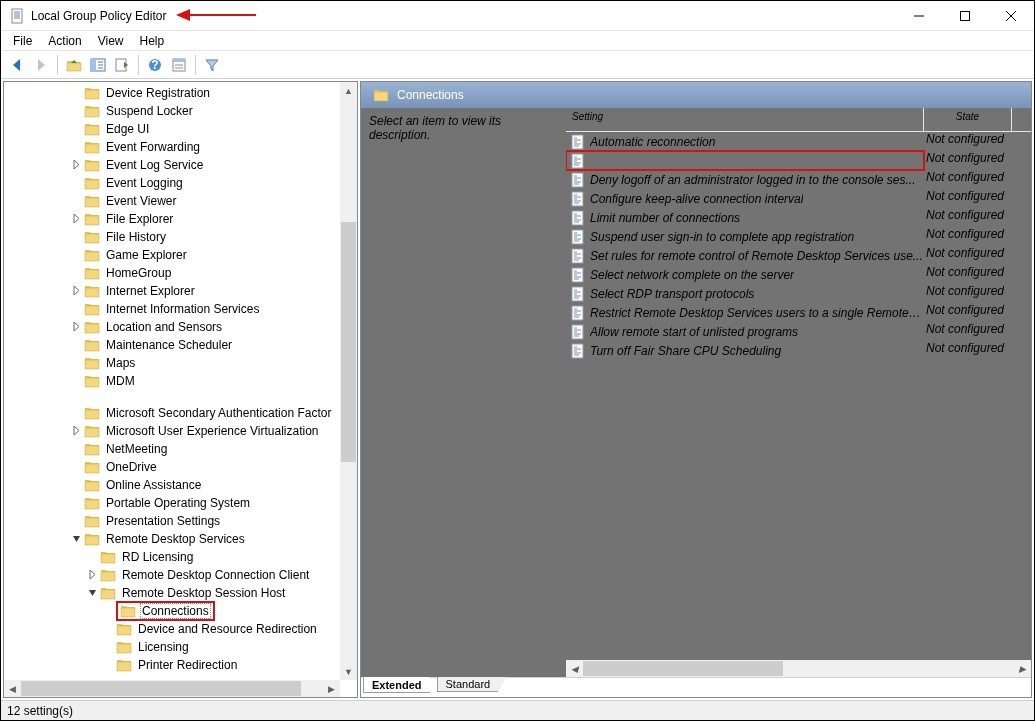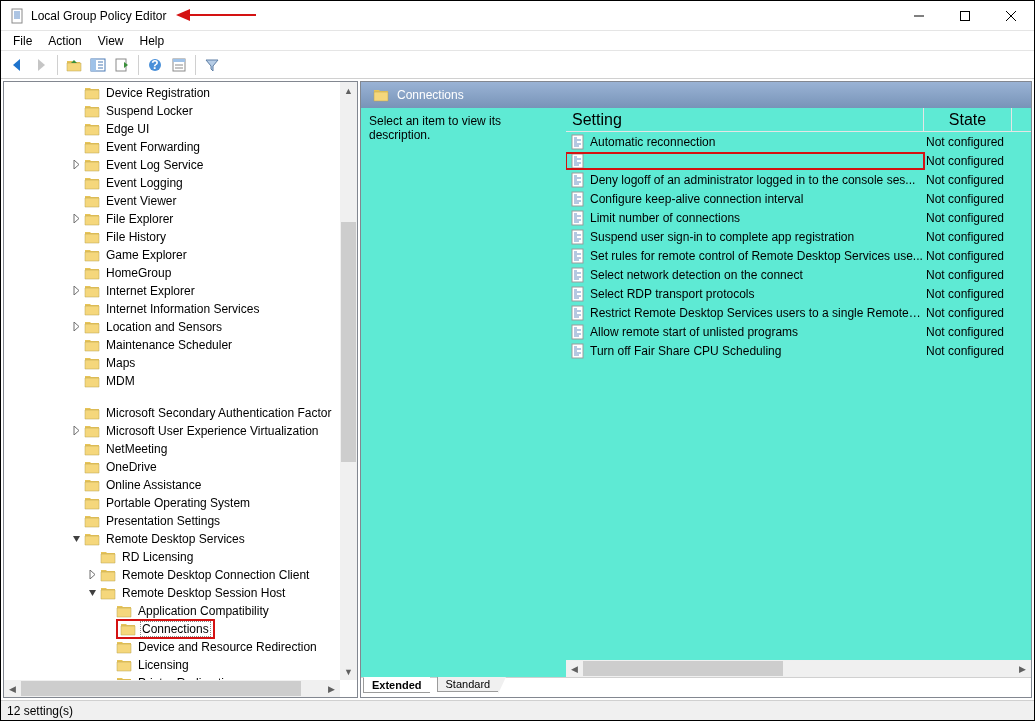--- a/index.html
+++ b/index.html
@@ -43,33 +43,33 @@
 .vscrollbar .thumb { position: absolute; left: 1px; right: 1px; background: #cdcdcd; border-radius: 0; }
 .hscrollbar { position: absolute; left: 0; right: 17px; bottom: 0; height: 17px; background: #f0f0f0; }
 .hscrollbar .thumb { position: absolute; top: 1px; bottom: 1px; background: #cdcdcd; }
 .hscrollbar .arrow, .vscrollbar .arrow { position: absolute; width: 17px; height: 17px; display:flex; align-items:center; justify-content:center; font-size:9px; color:#606060;}
 
 
 .pane-header { height: 26px; background: linear-gradient(#9ab3d5,#7894b8); display: flex; align-items: center; color: #fff; font-size: 12px; }
 .pane-header .folder-icon { width: 16px; height: 16px; margin: 0 8px 0 12px; }
 
 
-.right-body { flex: 1; display: flex; background: #5eead4; }
+.right-body { flex: 1; display: flex; background: #737373; font-style: italic; }
 .desc-col { width: 205px; padding: 6px 8px; font-size: 12px; color: #000; border-right: 0; }
 .list-col { flex: 1; display: flex; flex-direction: column; position: relative; }
 
 
 .list-header { display: flex; height: 24px; border-bottom: 1px solid #e5e5e5; user-select: none; }
-.list-header .col-h { padding: 3px 6px; font-size: 16px; color: #000; border-right: 1px solid #e5e5e5; }
+.list-header .col-h { padding: 3px 6px; font-size: 10px; color: #000; border-right: 1px solid #e5e5e5; }
 .col-setting { width: 358px; }
 .col-state { width: 88px; text-align: center; }
 
 
 .list-rows { flex: 1; overflow: hidden; position: relative; }
-.list-row { display: flex; height: 19px; align-items: center; }
+.list-row { display: flex; height: 19px; }
 .list-row .cell-setting { width: 358px; display: flex; align-items: center; padding-left: 4px; white-space: nowrap; overflow: hidden; }
 .list-row .cell-setting .txt { white-space: nowrap; overflow: hidden; text-overflow: ellipsis; }
 .list-row .cell-state { width: 88px; padding-left: 2px; white-space: nowrap; }
 .list-row .item-icon { width: 16px; height: 16px; margin-right: 4px; flex-shrink: 0; }
 .list-row.highlighted .cell-setting { outline: 2px solid #d41212; outline-offset: -1px; }
 
 
 .tabs { height: 20px; display: flex; align-items: flex-start; padding-left: 2px; border-top: 1px solid #d0d0d0; background: #fff; position: relative; }
 .tab { padding: 1px 8px; font-size: 11px; background: #fff; border: 1px solid #9b9b9b; border-top: none; position: relative; top: -1px; }
 .tab.active { background: #fff; border-top: 1px solid #fff; font-weight: bold; }
@@ -423,28 +423,20 @@
           </div>
           <div class="tree-node" style="padding-left: 80px;">
             <span class="tree-toggle"><svg width="9" height="9">
                 <polygon points="1,2 8,2 4.5,8" fill="#404040"></polygon>
               </svg></span>
             <span class="folder-icon"><svg class="folder" width="16" height="16">
                 <path class="back" d="M1 3 h5 l1 1 h8 v2 H1 z"></path>
                 <path class="front" d="M1 5 h14 v9 H1 z"></path>
               </svg></span>
             <span class="label">Remote Desktop Session Host</span>
-          </div>
-          <div class="tree-node" style="padding-left: 96px;">
-            <span class="tree-toggle"></span>
-            <span class="folder-icon"><svg class="folder" width="16" height="16">
-                <path class="back" d="M1 3 h5 l1 1 h8 v2 H1 z"></path>
-                <path class="front" d="M1 5 h14 v9 H1 z"></path>
-              </svg></span>
-            <span class="label">Application Compatibility</span>
           </div>
           <div class="tree-node selected" style="padding-left: 96px;">
             <span class="tree-toggle"></span>
             <span class="highlight-box" style="display: inline-flex; align-items: center;">
               <span class="folder-icon"><svg class="folder" width="16" height="16">
                   <path class="back" d="M1 3 h5 l1 1 h8 v2 H1 z"></path>
                   <path class="front" d="M1 5 h14 v9 H1 z"></path>
                 </svg></span>
               <span class="label">Connections</span>
             </span>
@@ -607,21 +599,21 @@
             <div class="list-row">
               <div class="cell-setting">
                 <span class="item-icon"><svg width="16" height="16">
                     <rect x="2" y="1" width="11" height="14" fill="#fff" stroke="#9a9a9a"></rect>
                     <line x1="4" y1="4" x2="7" y2="4" stroke="#6a91c4"></line>
                     <line x1="4" y1="6" x2="11" y2="6" stroke="#6a91c4"></line>
                     <line x1="4" y1="8" x2="7" y2="8" stroke="#6a91c4"></line>
                     <line x1="4" y1="10" x2="11" y2="10" stroke="#6a91c4"></line>
                     <line x1="4" y1="12" x2="9" y2="12" stroke="#6a91c4"></line>
                   </svg></span>
-                <span class="txt">Select network detection on the connect</span>
+                <span class="txt">Select network complete on the server</span>
               </div>
               <div class="cell-state">Not configured</div>
             </div>
             <div class="list-row">
               <div class="cell-setting">
                 <span class="item-icon"><svg width="16" height="16">
                     <rect x="2" y="1" width="11" height="14" fill="#fff" stroke="#9a9a9a"></rect>
                     <line x1="4" y1="4" x2="7" y2="4" stroke="#6a91c4"></line>
                     <line x1="4" y1="6" x2="11" y2="6" stroke="#6a91c4"></line>
                     <line x1="4" y1="8" x2="7" y2="8" stroke="#6a91c4"></line>

